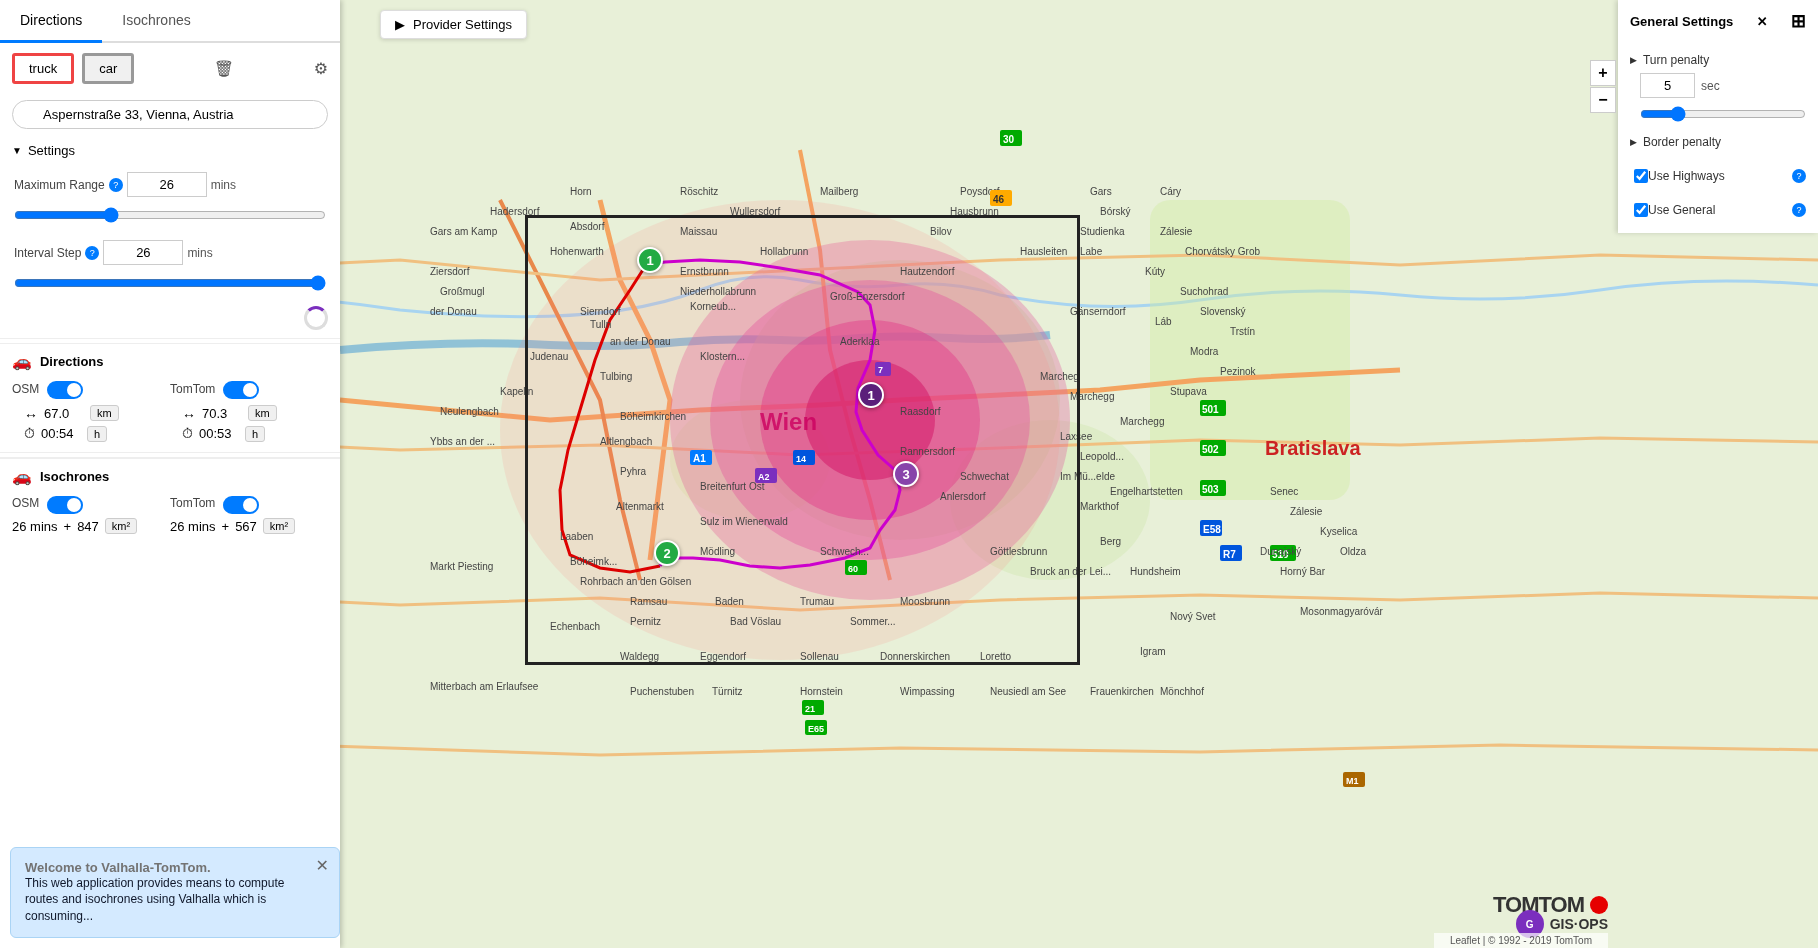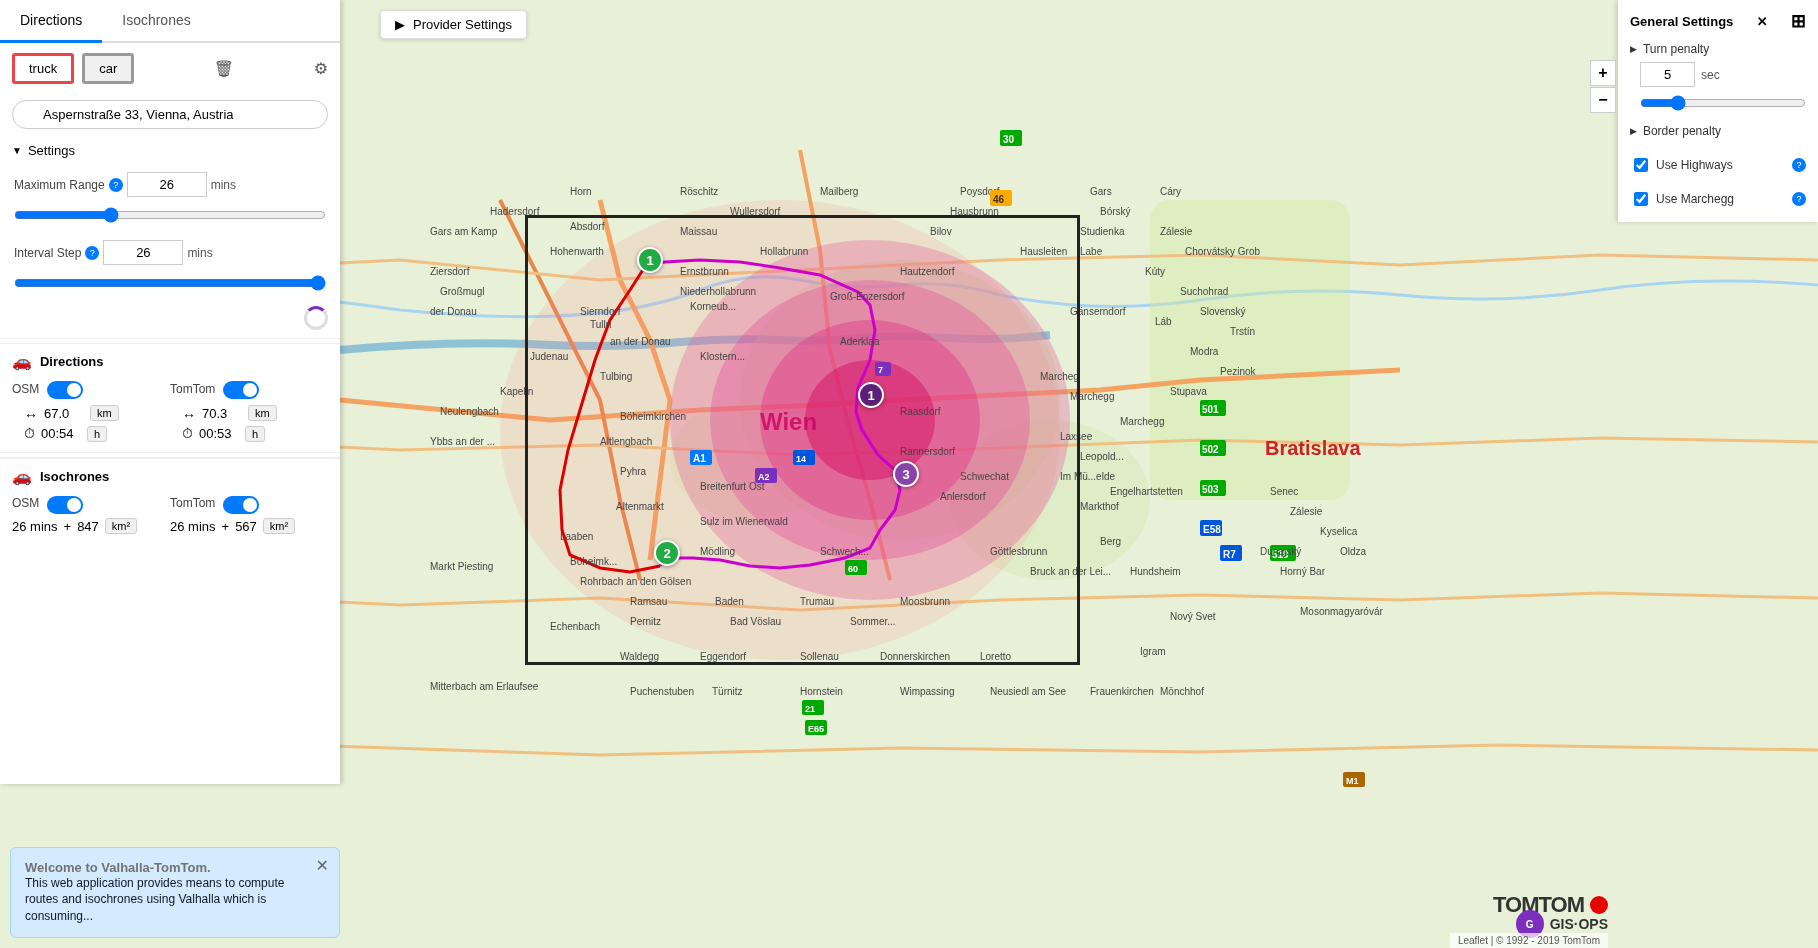--- a/index.html
+++ b/index.html
@@ -11,21 +11,21 @@
       top: 0; left: 0; width: 1818px; height: 948px;
       background: #e8f0d8;
       z-index: 0;
     }
 
     
     #left-panel {
       position: absolute;
       top: 0; left: 0;
       width: 340px;
-      height: 784px;
+      height: 948px;
       background: white;
       z-index: 10;
       box-shadow: 2px 0 5px rgba(0,0,0,0.2);
       overflow-y: auto;
     }
 
     
     .tabs {
       display: flex;
       border-bottom: 2px solid #ddd;
@@ -327,21 +327,21 @@
       z-index: 10;
       box-shadow: -2px 0 5px rgba(0,0,0,0.15);
       padding: 10px 12px;
     }
     .right-panel-header {
       display: flex;
       align-items: center;
       justify-content: space-between;
       font-weight: 600;
       font-size: 13px;
-      margin-bottom: 10px;
+      margin-bottom: 21px;
     }
 
     .rp-section-header {
       display: flex;
       align-items: center;
       gap: 6px;
       font-size: 12px;
       font-weight: 500;
       cursor: pointer;
       margin-bottom: 6px;
@@ -398,21 +398,21 @@
       padding-left: 10px;
       margin-bottom: 10px;
     }
     .rp-slider {
       width: 100%;
     }
 
     .rp-checkbox-row {
       display: flex;
       align-items: center;
-      gap: 8px;
+      gap: 0;
       margin-bottom: 6px;
       padding-left: 4px;
       margin-top: 20px;
     }
     .rp-checkbox {
       width: 14px;
       height: 14px;
       accent-color: #007bff;
     }
     .rp-check-label {
@@ -501,21 +501,21 @@
       color: #333;
     }
     .leaflet-credit {
       position: absolute;
       bottom: 0;
       right: 210px;
       z-index: 11;
       font-size: 10px;
       color: #555;
       background: rgba(255,255,255,0.7);
-      padding: 2px 8px;
+      padding: 2px 16px;
     }
 
     
     #map-svg {
       position: absolute;
       top: 0; left: 0;
       width: 1818px;
       height: 948px;
       z-index: 1;
       pointer-events: none;
@@ -926,21 +926,21 @@
   </div>
 
   <div class="rp-checkbox-row">
     <input type="checkbox" class="rp-checkbox" checked="" style="">
     <span class="rp-check-label">Use Highways</span>
     <span class="rp-question">?</span>
   </div>
 
   <div class="rp-checkbox-row">
     <input type="checkbox" class="rp-checkbox" checked="" style="">
-    <span class="rp-check-label">Use Marchegg</span>
+    <span class="rp-check-label">Use General</span>
     <span class="rp-question">?</span>
   </div>
 </div>
 
 <div class="tomtom-brand">
   <span class="tomtom-text">TOMTOM</span>
   <span class="tomtom-dot"></span>
 </div>
 <div class="gisops-brand">
   <div class="gisops-circle">G</div>

